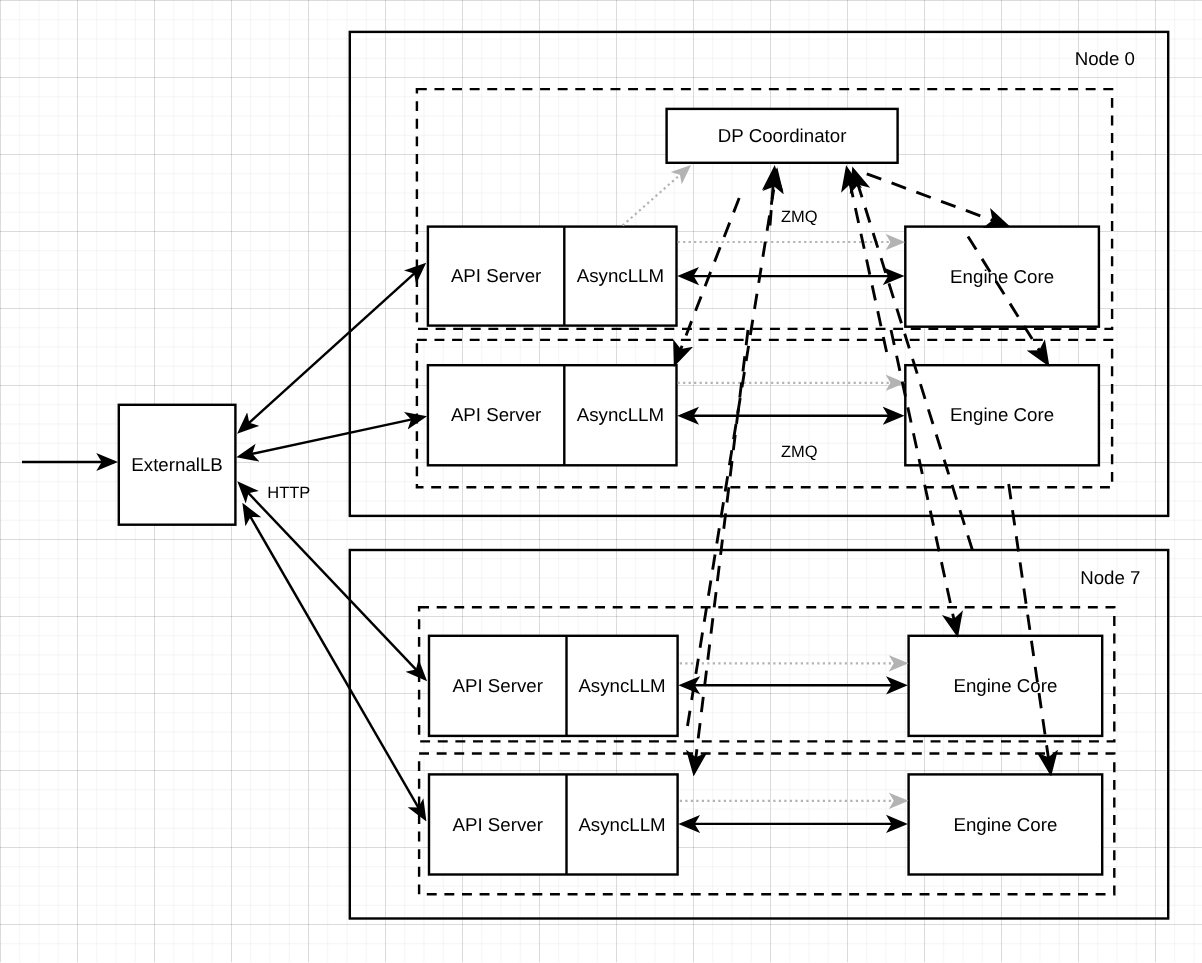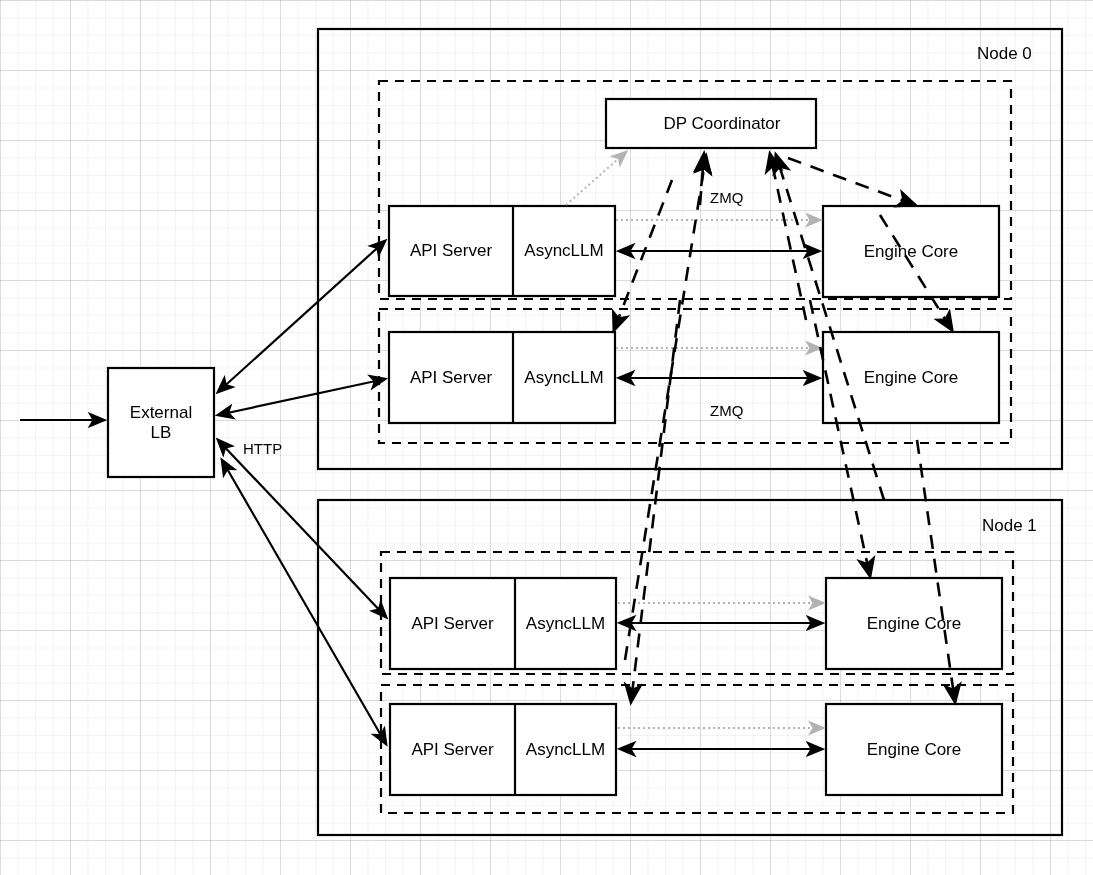--- a/index.html
+++ b/index.html
@@ -138,25 +138,25 @@
 
     <line x1="917" y1="440" x2="955" y2="702" stroke="#000000" stroke-width="2.6" stroke-dasharray="14,10" marker-end="url(#arrow)"></line>
 
     <line x1="672" y1="180" x2="614" y2="330" stroke="#000000" stroke-width="2.6" stroke-dasharray="14,10" marker-end="url(#arrow)"></line>
 
     <line x1="680" y1="300" x2="631" y2="702" stroke="#000000" stroke-width="2.6" stroke-dasharray="14,10" marker-end="url(#arrow)"></line>
 
   </svg>
 
   <div class="lbl node-label" style="left:977px; top:44px;">Node 0</div>
-  <div class="lbl node-label" style="left:982px; top:516px;">Node 1</div>
+  <div class="lbl node-label" style="left:982px; top:516px;">Node 7</div>
 
-  <div class="lbl box-label centerbox" style="left:606px; top:99px; width:210px; height:49px;padding-left:11px;">DP Coordinator</div>
+  <div class="lbl box-label centerbox" style="left:606px; top:99px; width:210px; height:49px;">DP Coordinator</div>
 
-  <div class="lbl box-label centerbox" style="left:108px; top:368px; width:106px; height:109px; flex-direction:column;">
+  <div class="lbl box-label centerbox" style="left:108px; top:368px; width:106px; height:109px; flex-direction:row;">
     <span>External</span>
     <span>LB</span>
   </div>
 
   <div class="lbl edge-label" style="left:243px; top:424px;">HTTP</div>
 
   <div class="lbl edge-label" style="left:710px; top:173px;">ZMQ</div>
   <div class="lbl edge-label" style="left:710px; top:386px;">ZMQ</div>
 
   <div class="lbl box-label centerbox" style="left:389px; top:206px; width:124px; height:90px;">API Server</div>

